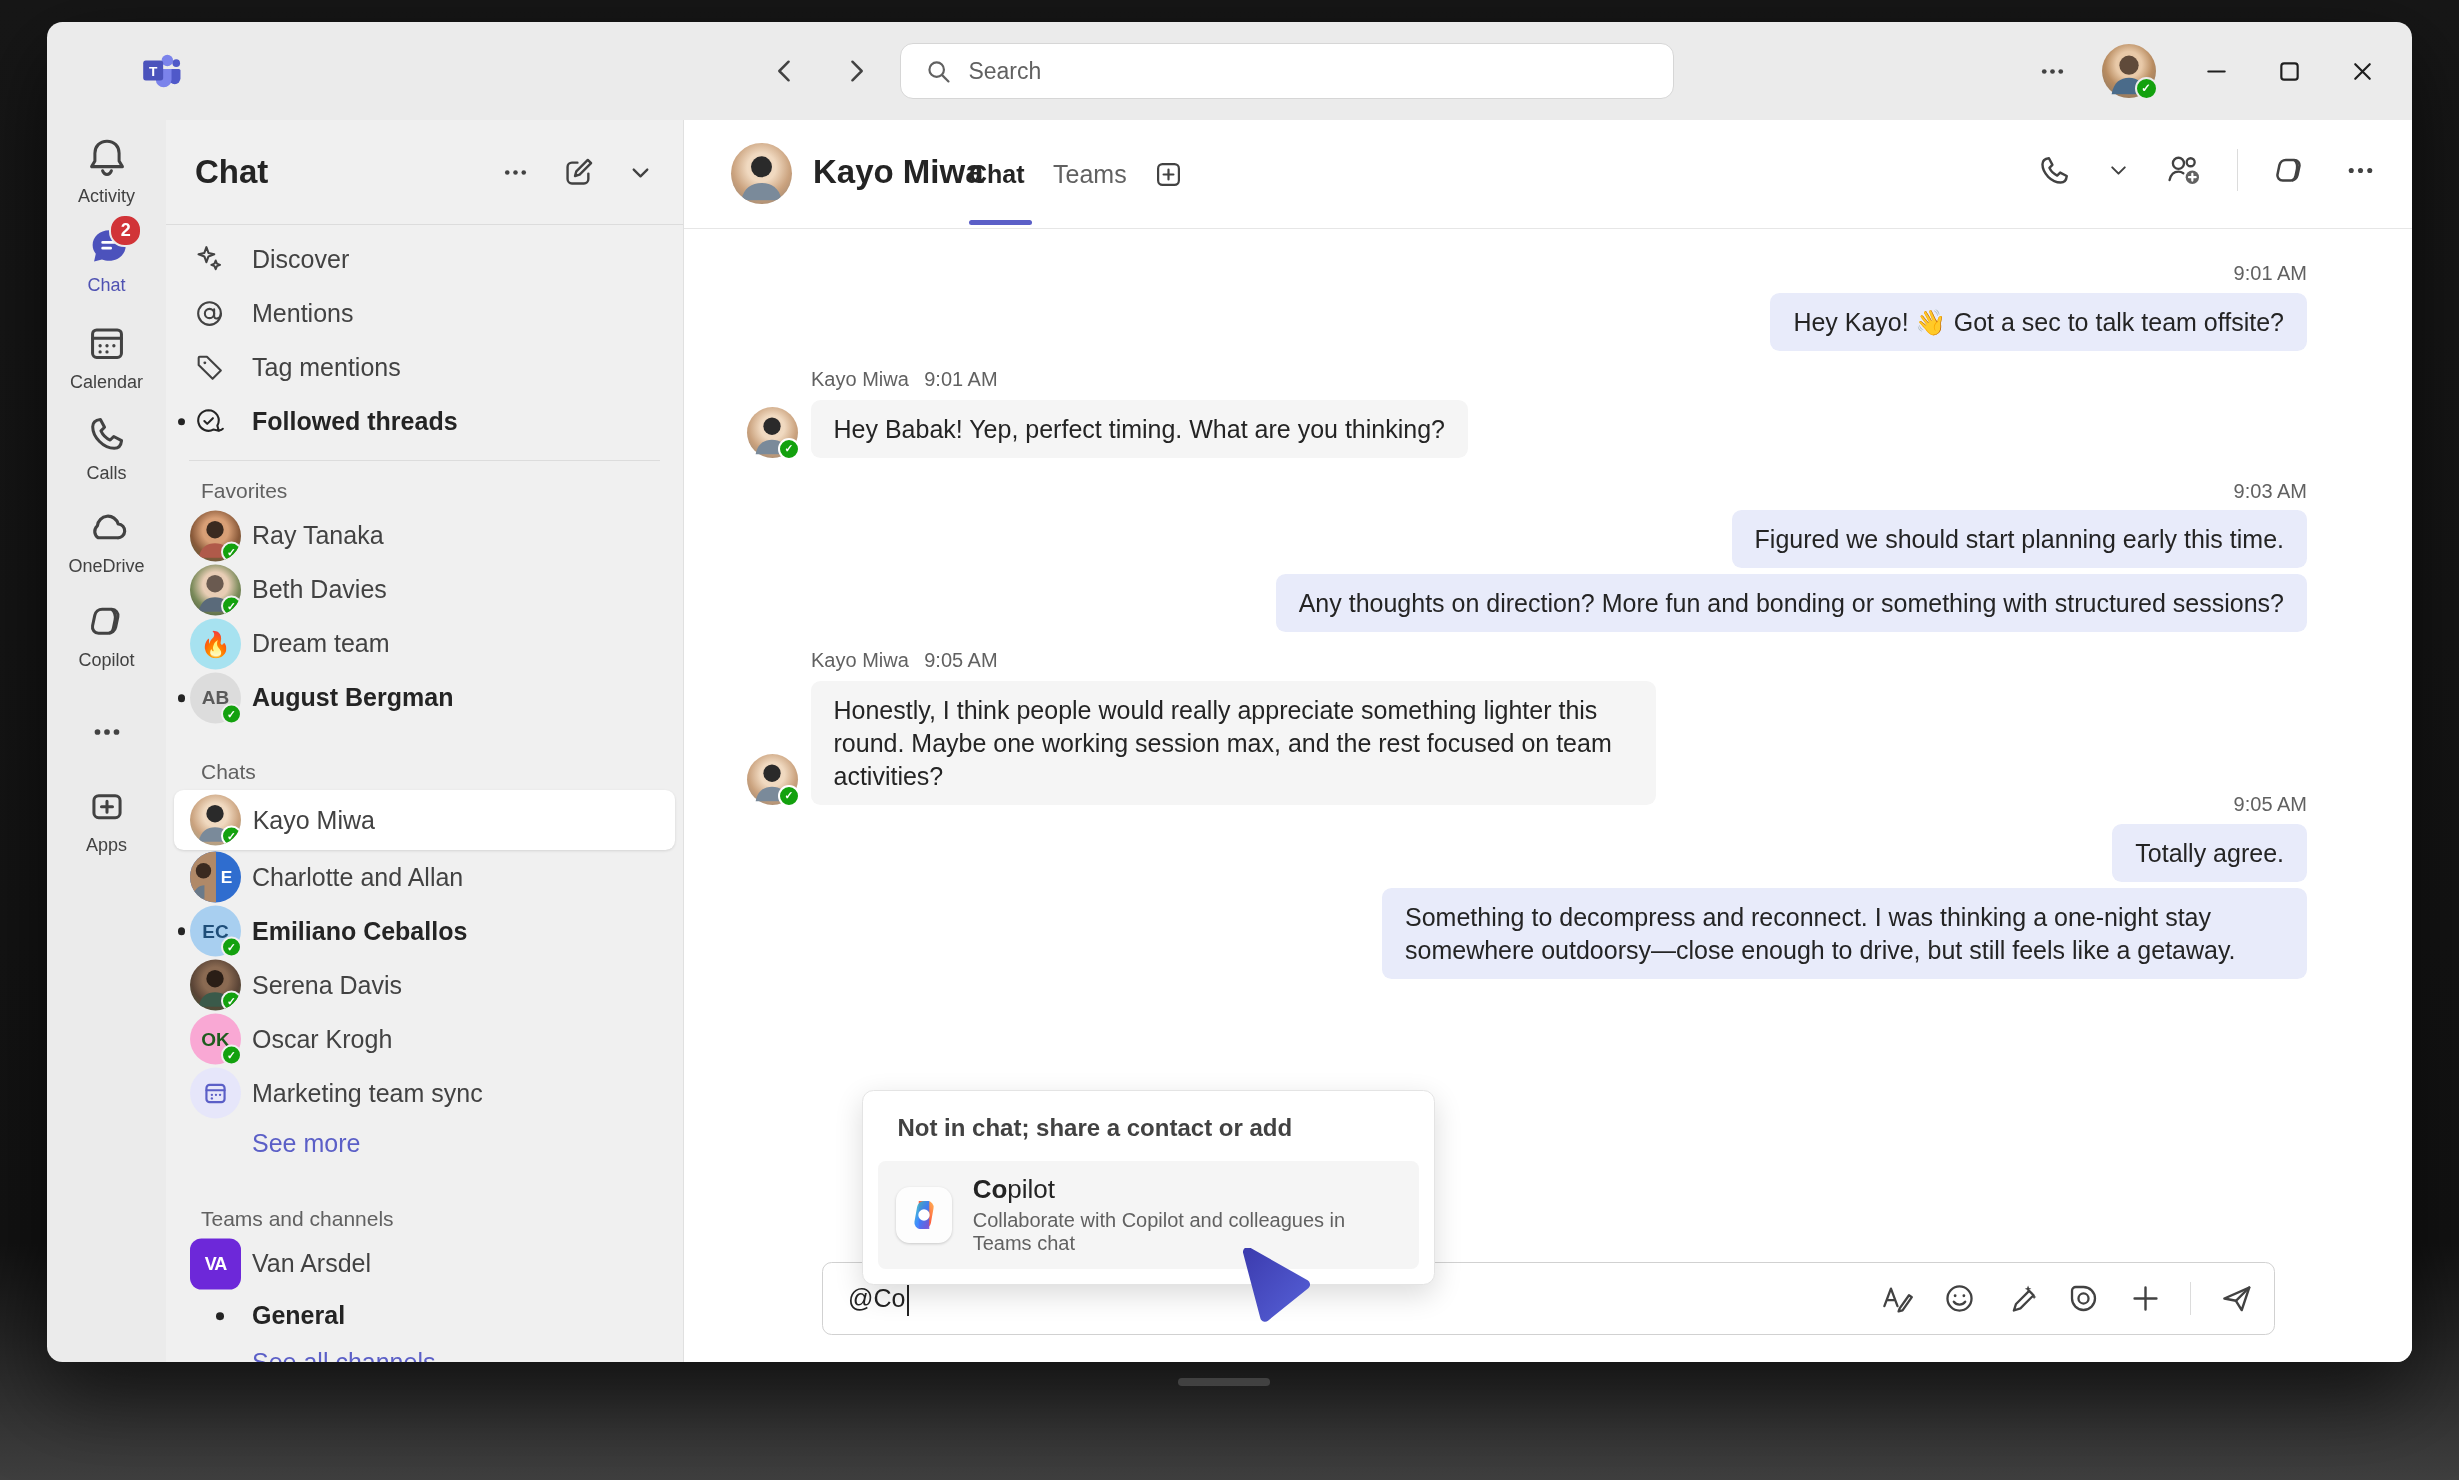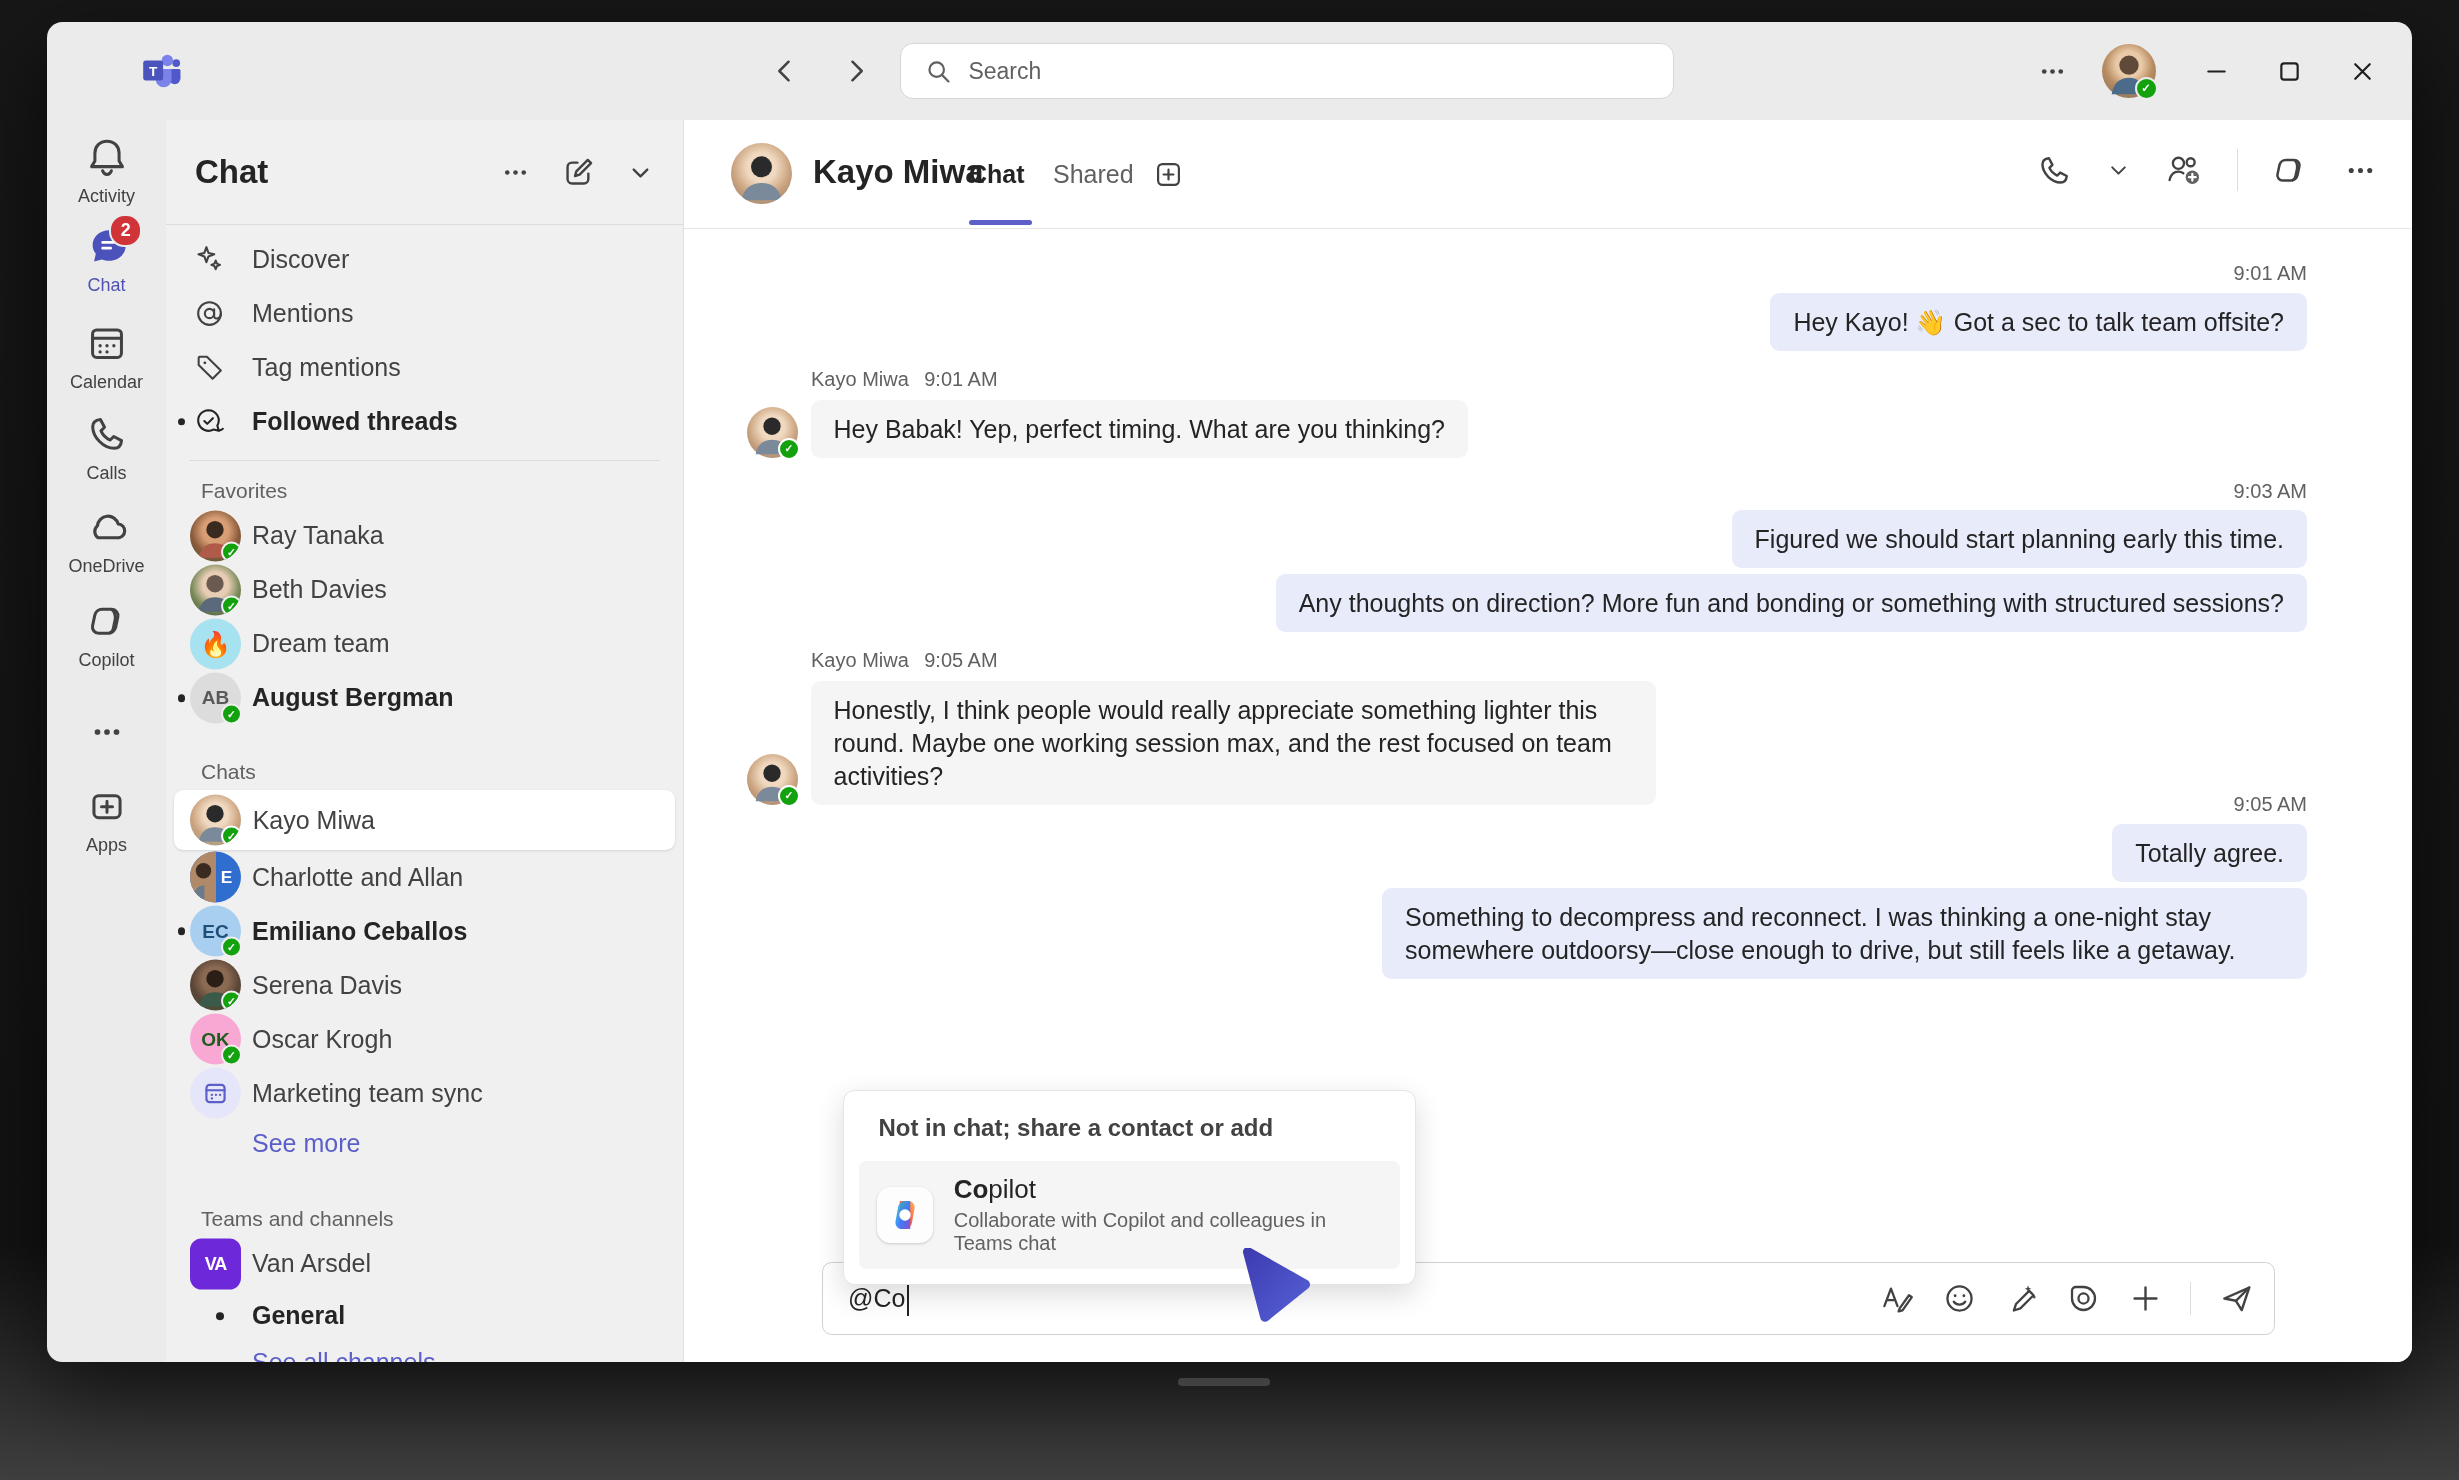--- a/index.html
+++ b/index.html
@@ -80,21 +80,21 @@
   .bubble.out.wrap{white-space:normal;text-align:left;}
   .bubble.in{background:#f5f5f5;white-space:nowrap;}
   .bubble.in.wrap{white-space:normal;}
   .m-label{position:absolute;left:127px;font-size:20px;color:#616161;display:flex;gap:15.4px;}
   .in-wrap{position:absolute;left:63px;display:flex;align-items:flex-end;}
   .msg-avatar{width:51px;height:51px;border-radius:50%;position:relative;flex:none;
     background:radial-gradient(circle at 50% 40%,#f0d9c0 0 30%,#caa27e 60%,#8c7a6a 100%);}
   .msg-avatar .presence{width:18px;height:18px;border-color:#fff;font-size:10.6px;line-height:17.3px;}
   .in-wrap .bubble{position:relative;margin-left:12.5px;}
   
-  .popup{position:absolute;left:159px;top:970px;width:573px;background:#fff;border:1px solid #e4e4e4;
+  .popup{position:absolute;left:178px;top:970px;width:573px;background:#fff;border:1px solid #e4e4e4;
     border-radius:11.5px;box-shadow:0 9.6px 29px rgba(0,0,0,.14);padding:23px 15.4px 15.4px 15.4px;box-sizing:border-box;z-index:5;}
   .popup-title{font-size:24px;font-weight:bold;color:#424242;padding:0 19px 19px 19px;}
   .popup-item{background:#f5f5f5;border-radius:7.7px;display:flex;align-items:center;gap:21px;padding:13.4px 17.3px;cursor:pointer;}
   .cop-tile{width:56px;height:56px;border-radius:13.4px;background:#fdfdfd;box-shadow:0 1px 2.9px rgba(0,0,0,.18);
     display:flex;align-items:center;justify-content:center;flex:none;}
   .pi-name{font-size:26px;color:#242424;}
   .pi-name b{font-weight:bold;}
   .pi-desc{font-size:20px;color:#616161;margin-top:3.8px;}
   
   .composer{position:absolute;left:138px;right:137px;top:1142px;height:73px;background:#fff;
@@ -457,21 +457,21 @@
 
         <div class="chat-head">
           <span class="ch-avatar">
             <svg width="61" height="61" viewBox="0 0 64 64">
                 <circle cx="32" cy="25" r="11" fill="#2a2a2a"></circle>
                 <path d="M11 60c2-13 11-18 21-18s19 5 21 18z" fill="#7a8a9a"></path>
               </svg>
           </span>
           <span class="ch-name">Kayo Miwa</span>
           <span class="tab active" style="left:285px">Chat</span>
-          <span class="tab inactive" style="left:369px">Shared</span>
+          <span class="tab inactive" style="left:369px">Teams</span>
           <span class="tab-underline"></span>
           <span class="add-tab ic">
             <svg width="35" height="35" viewBox="0 0 32 32" fill="none" stroke="#424242" stroke-width="2" stroke-linecap="round">
                 <rect x="6.5" y="6.5" width="19" height="19" rx="4"></rect>
                 <path d="M16 11.5v9M11.5 16h9"></path>
               </svg>
           </span>
           <div class="head-ics">
             <span class="ic">
               <svg width="37" height="37" viewBox="0 0 32 32" fill="none" stroke="#424242" stroke-width="2.1" stroke-linecap="round" stroke-linejoin="round">

